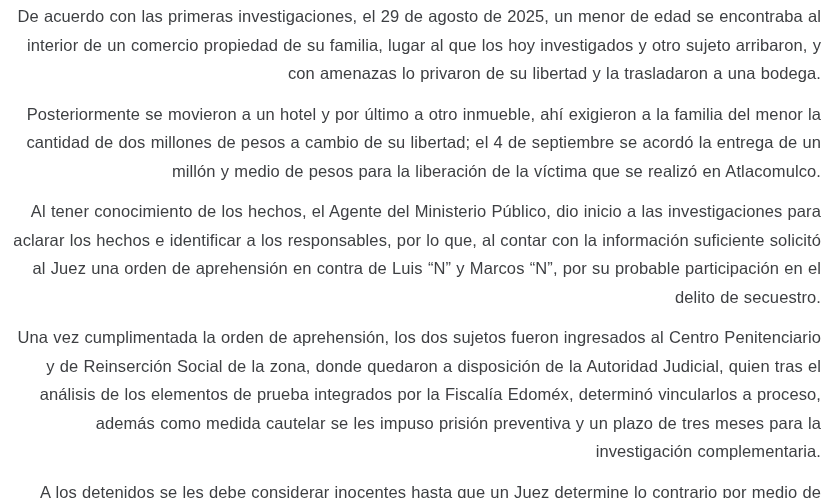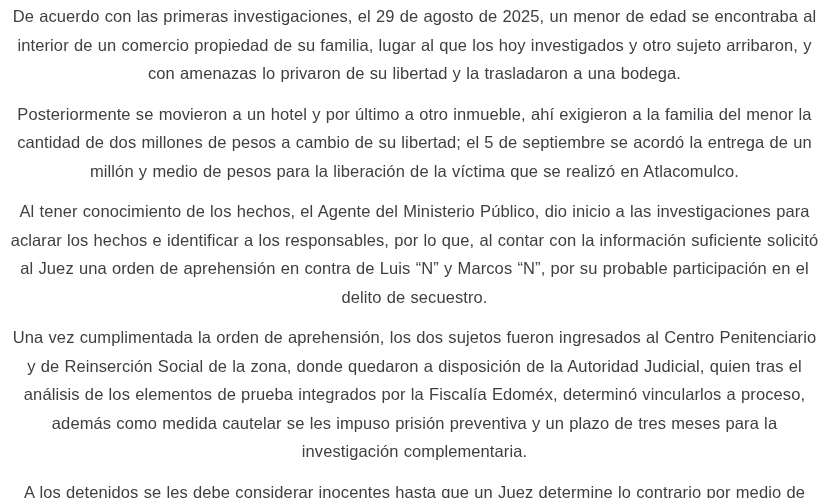--- a/index.html
+++ b/index.html
@@ -16,27 +16,27 @@
       background: #ffffff;
       font-family: "Liberation Sans", "DejaVu Sans", sans-serif;
       font-size: 16.5px;
       line-height: 28.5px;
       color: #3d3f42;
       -webkit-font-smoothing: antialiased;
     }
     .article-page p {
       margin: 0 0 12px 0;
       padding: 0;
-      text-align: center;
+      text-align: right;
       letter-spacing: 0.1px;
       word-spacing: 0.5px;
     }
   </style>
 </head>
 <body>
 
 <div class="article-page">
   <p>De acuerdo con las primeras investigaciones, el 29 de agosto de 2025, un menor de edad se encontraba al interior de un comercio propiedad de su familia, lugar al que los hoy investigados y otro sujeto arribaron, y con amenazas lo privaron de su libertad y la trasladaron a una bodega.</p>
-  <p>Posteriormente se movieron a un hotel y por último a otro inmueble, ahí exigieron a la familia del menor la cantidad de dos millones de pesos a cambio de su libertad; el 5 de septiembre se acordó la entrega de un millón y medio de pesos para la liberación de la víctima que se realizó en Atlacomulco.</p>
+  <p>Posteriormente se movieron a un hotel y por último a otro inmueble, ahí exigieron a la familia del menor la cantidad de dos millones de pesos a cambio de su libertad; el 4 de septiembre se acordó la entrega de un millón y medio de pesos para la liberación de la víctima que se realizó en Atlacomulco.</p>
   <p>Al tener conocimiento de los hechos, el Agente del Ministerio Público, dio inicio a las investigaciones para aclarar los hechos e identificar a los responsables, por lo que, al contar con la información suficiente solicitó al Juez una orden de aprehensión en contra de Luis “N” y Marcos “N”, por su probable participación en el delito de secuestro.</p>
   <p>Una vez cumplimentada la orden de aprehensión, los dos sujetos fueron ingresados al Centro Penitenciario y de Reinserción Social de la zona, donde quedaron a disposición de la Autoridad Judicial, quien tras el análisis de los elementos de prueba integrados por la Fiscalía Edoméx, determinó vincularlos a proceso, además como medida cautelar se les impuso prisión preventiva y un plazo de tres meses para la investigación complementaria.</p>
   <p>A los detenidos se les debe considerar inocentes hasta que un Juez determine lo contrario por medio de una sentencia.</p>
 </div>
 
 </body></html>

